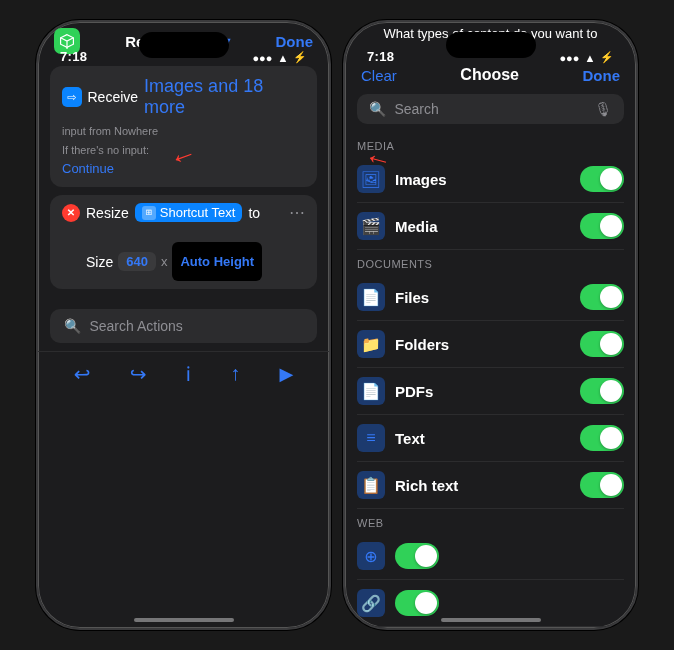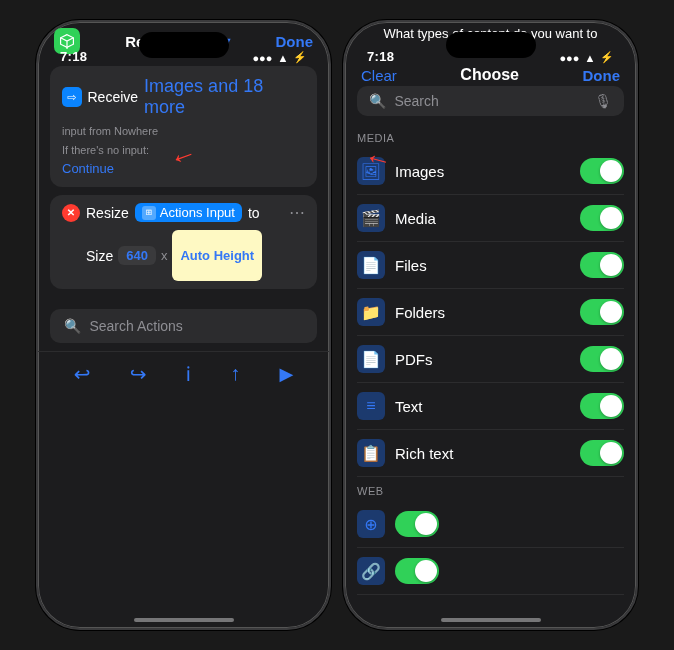--- a/index.html
+++ b/index.html
@@ -249,42 +249,42 @@
     .resize-dots {
       margin-left: auto;
       color: #8e8e93;
       font-size: 16px;
     }
 
     .resize-row-2 {
       display: flex;
       align-items: center;
       gap: 5px;
-      margin-top: 8px;
+      margin-top: 20px;
       padding-left: 24px;
     }
 
     .size-badge {
       background: #3a3a3c;
       border-radius: 6px;
       padding: 2px 8px;
       font-size: 13px;
       color: #3478f6;
       font-weight: 600;
     }
 
     .size-x {
       font-size: 13px;
       color: #8e8e93;
     }
 
     .size-auto {
-      background: #fef9c3;
+      background: #000000;
       border-radius: 6px;
-      padding: 18px 8px;
+      padding: 12px 8px;
       font-size: 13px;
       color: #3478f6;
       font-weight: 600;
     }
 
     
     .red-arrow {
       position: absolute;
       color: #ff3b30;
       font-size: 28px;
@@ -354,21 +354,21 @@
       font-size: 13px;
       color: #fff;
       text-align: center;
       padding: 4px 20px 6px;
     }
 
     .nav-bar-2 {
       display: flex;
       align-items: center;
       justify-content: space-between;
-      padding: 4px 16px 2px;
+      padding: 4px 16px 10px;
     }
 
     .clear-btn {
       color: #3478f6;
       font-size: 15px;
       font-weight: 500;
     }
 
     .choose-title {
       font-size: 16px;
@@ -449,20 +449,21 @@
     .item-icon-pdfs { background: #1c3a6e; color: #3478f6; }
     .item-icon-text { background: #1c3a6e; color: #3478f6; }
     .item-icon-richtext { background: #1c3a6e; color: #3478f6; }
     .item-icon-safari { background: #1c3a6e; color: #3478f6; }
     .item-icon-urls { background: #1c3a6e; color: #3478f6; }
 
     .item-name {
       flex: 1;
       font-size: 15px;
       color: #fff;
+      font-weight: bold;
     }
 
     .toggle-on {
       width: 44px;
       height: 26px;
       background: #30d158;
       border-radius: 13px;
       position: relative;
       flex-shrink: 0;
     }
@@ -533,21 +534,21 @@
           <div class="block-sub">If there's no input:</div>
           <span class="continue-btn">Continue</span>
         </div>
 
         <div class="block-resize">
           <div class="resize-row">
             <div class="resize-x-icon">✕</div>
             <span class="resize-label">Resize</span>
             <div class="resize-pill">
               <div class="resize-pill-icon">⊞</div>
-              <span>Actions Input</span>
+              <span>Shortcut Text</span>
             </div>
             <span class="resize-to">to</span>
             <span class="resize-dots">⋯</span>
           </div>
           <div class="resize-row-2">
             <span class="resize-label">Size</span>
             <span class="size-badge">640</span>
             <span class="size-x">x</span>
             <span class="size-auto">Auto Height</span>
           </div>
@@ -610,20 +611,21 @@
           <span class="item-name">Images</span>
           <div class="toggle-on"></div>
         </div>
 
         <div class="list-item">
           <div class="item-icon item-icon-media">🎬</div>
           <span class="item-name">Media</span>
           <div class="toggle-on"></div>
         </div>
 
+        <div class="section-header">DOCUMENTS</div>
 
         <div class="list-item">
           <div class="item-icon item-icon-files">📄</div>
           <span class="item-name">Files</span>
           <div class="toggle-on"></div>
         </div>
 
         <div class="list-item">
           <div class="item-icon item-icon-folders">📁</div>
           <span class="item-name">Folders</span>

